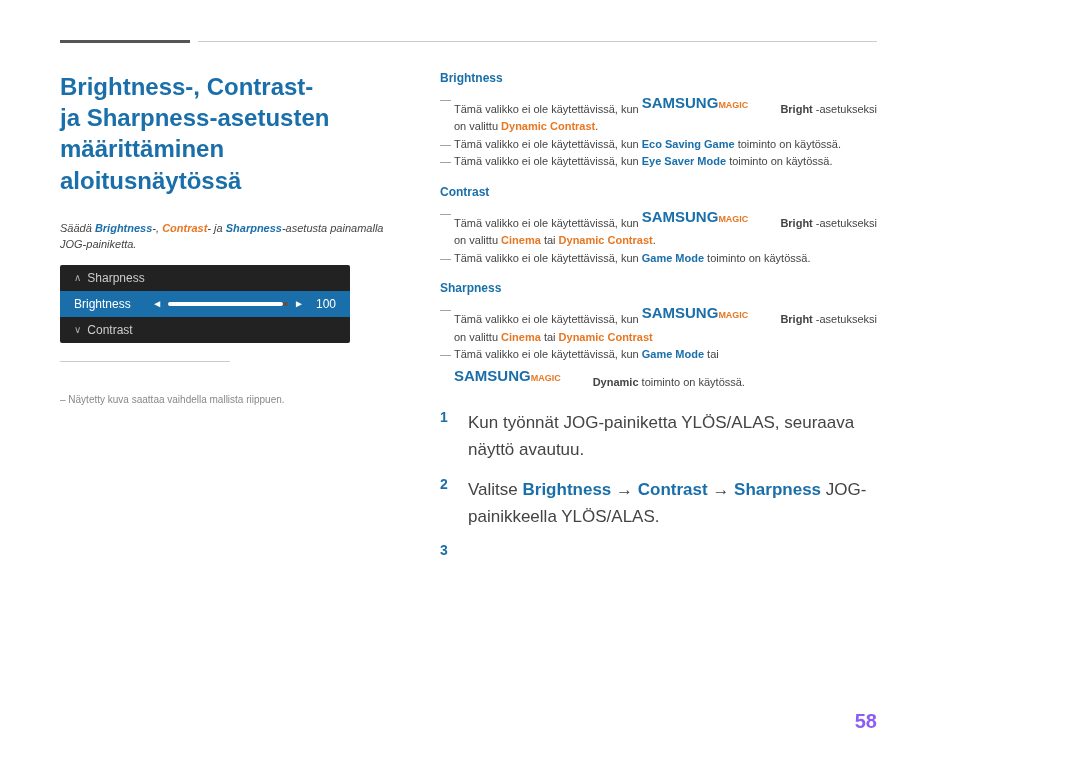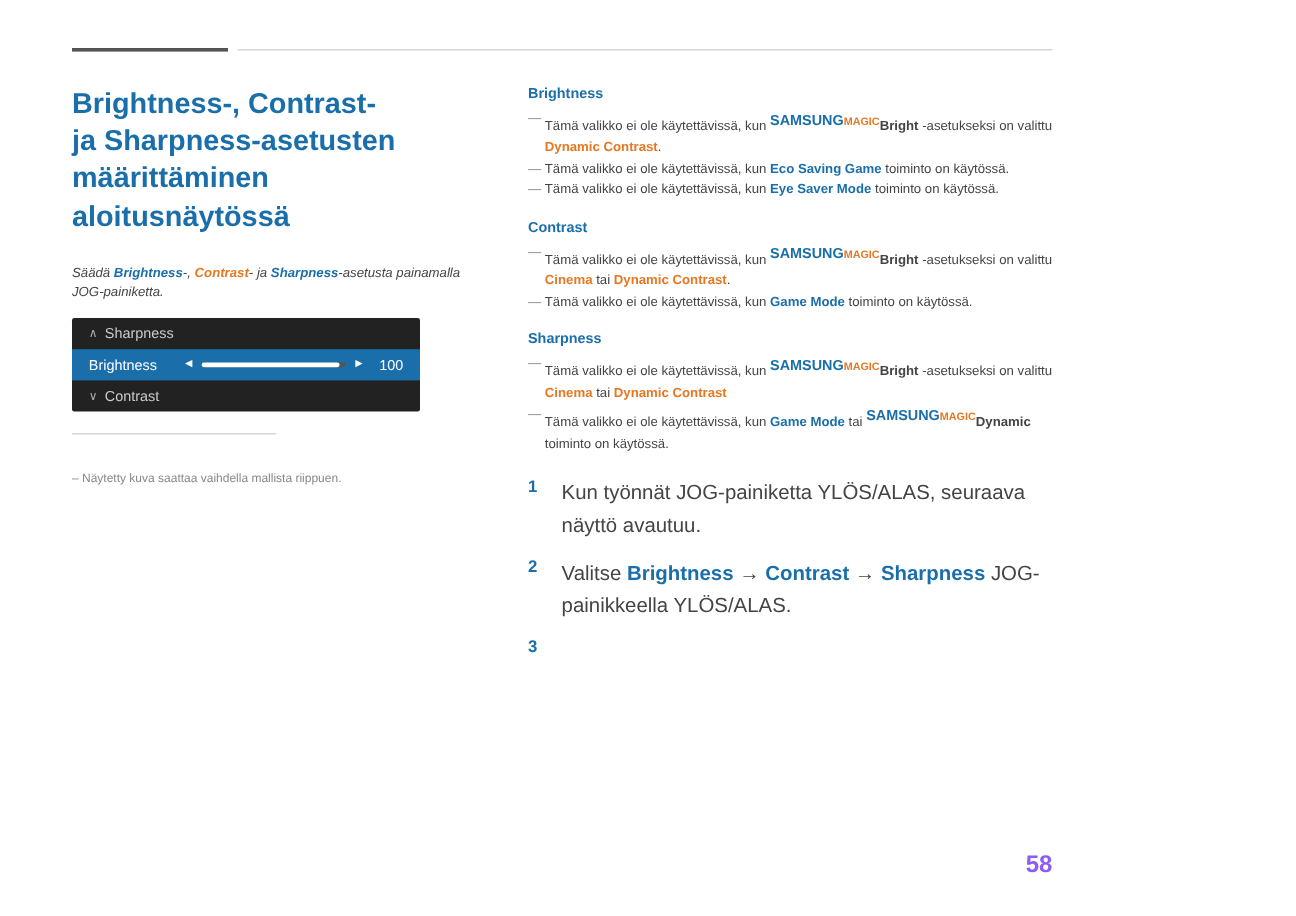--- a/index.html
+++ b/index.html
@@ -182,24 +182,24 @@
       position: relative;
     }
 
     .bullet-list li::before {
       content: '—';
       position: absolute;
       left: 0;
       color: #888;
     }
 
-    .text-bold { font-weight: bold; }
+    .text-bold { font-weight: bold; margin-left: 32px; }
     .text-orange { color: #e87722; font-weight: bold; }
     .text-blue { color: #1a6faa; font-weight: bold; }
-    .text-samsung { color: #1a6faa; font-size: 12px; vertical-align: super; font-weight: bold; }
+    .text-samsung { color: #1a6faa; font-size: 15px; vertical-align: super; font-weight: bold; }
     .text-magic { color: #e87722; font-size: 9px; vertical-align: super; font-weight: bold; }
 
     
     .steps {
       margin-top: 18px;
     }
 
     .step-item {
       display: flex;
       gap: 10px;

